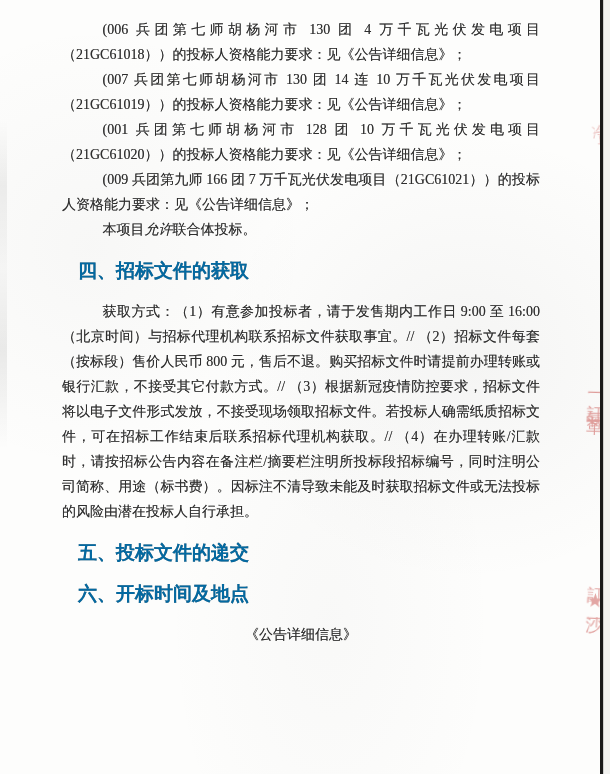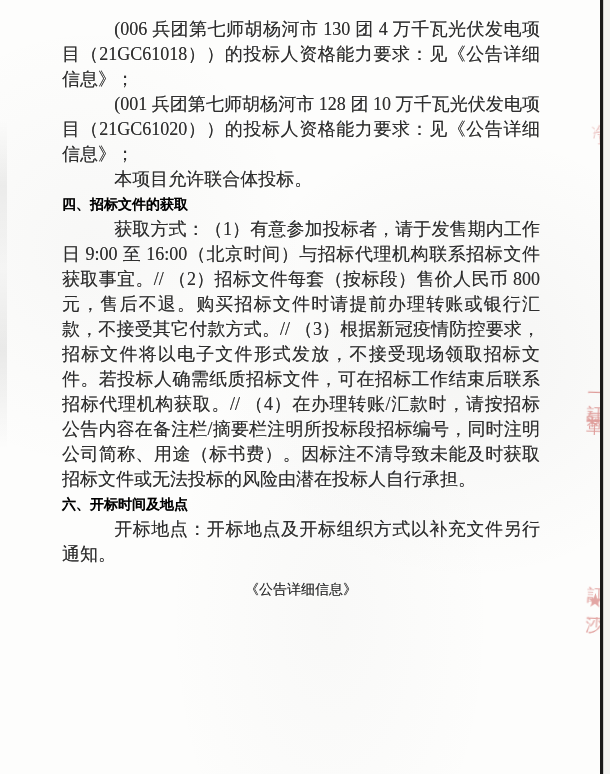--- a/index.html
+++ b/index.html
@@ -18,32 +18,32 @@
       radial-gradient(ellipse at 78% 46%, rgba(110,110,110,0.06), transparent 38%),
       radial-gradient(ellipse at 15% 32%, rgba(110,110,110,0.04), transparent 30%),
       radial-gradient(ellipse at 55% 80%, rgba(110,110,110,0.03), transparent 35%);
   }
   .content{
     position:absolute;left:62px;top:17px;width:478px;
     color:#2e2e2e;
     text-shadow:0 0 0.5px rgba(40,40,40,0.55);
   }
   .para{
-    margin:0;font-size:18px;line-height:25px;
+    margin:0;font-size:14px;line-height:25px;
     text-align:justify;text-indent:2.9em;
   }
   .h{
-    margin:0;font-size:14px;font-weight:700;line-height:25px;
-    color:#000000;text-indent:0;
+    margin:16px;font-size:19px;font-weight:700;line-height:25px;
+    color:#0369a1;text-indent:0;
   }
   .center-title{
     margin:10px 0 0 0;font-size:14px;line-height:25px;
     text-align:center;font-weight:400;
   }
-  .emph-italic{}
+  .emph-italic{font-style:italic;}
   
   .stamp{
     position:absolute;pointer-events:none;
     writing-mode:vertical-rl;text-orientation:upright;
     color:#c9524e;font-family:"Liberation Serif",serif;
     filter:blur(0.5px);
   }
   .stamp-upper{
     left:588px;top:112px;font-size:15px;letter-spacing:9px;
     opacity:0.30;transform:rotate(-7deg);
@@ -73,30 +73,32 @@
   }
 </style>
 </head>
 <body>
 
 <div class="page">
   <div class="scan-texture"></div>
 
   <div class="content">
     <p class="para">(006 兵团第七师胡杨河市 130 团 4 万千瓦光伏发电项目（21GC61018））的投标人资格能力要求：见《公告详细信息》；</p>
+    <p class="para">(007 兵团第七师胡杨河市 130 团 14 连 10 万千瓦光伏发电项目（21GC61019））的投标人资格能力要求：见《公告详细信息》；</p>
     <p class="para">(001 兵团第七师胡杨河市 128 团 10 万千瓦光伏发电项目（21GC61020））的投标人资格能力要求：见《公告详细信息》；</p>
+    <p class="para">(009 兵团第九师 166 团 7 万千瓦光伏发电项目（21GC61021））的投标人资格能力要求：见《公告详细信息》；</p>
 
     <p class="para"><span>本项目</span><span class="emph-italic">允许</span><span>联合体投标。</span></p>
 
     <p class="h">四、招标文件的获取</p>
     <p class="para">获取方式：（1）有意参加投标者，请于发售期内工作日 9:00 至 16:00（北京时间）与招标代理机构联系招标文件获取事宜。// （2）招标文件每套（按标段）售价人民币 800 元，售后不退。购买招标文件时请提前办理转账或银行汇款，不接受其它付款方式。// （3）根据新冠疫情防控要求，招标文件将以电子文件形式发放，不接受现场领取招标文件。若投标人确需纸质招标文件，可在招标工作结束后联系招标代理机构获取。// （4）在办理转账/汇款时，请按招标公告内容在备注栏/摘要栏注明所投标段招标编号，同时注明公司简称、用途（标书费）。因标注不清导致未能及时获取招标文件或无法投标的风险由潜在投标人自行承担。</p>
 
+    <p class="h">五、投标文件的递交</p>
 
     <p class="h">六、开标时间及地点</p>
-    <p class="para">开标地点：开标地点及开标组织方式以补充文件另行通知。</p>
 
 
     <p class="center-title">《公告详细信息》</p>
 
   </div>
 
   <div class="stamp stamp-upper">净了</div>
   <div class="stamp stamp-middle">一訂氣革一</div>
   <div class="stamp stamp-lower">訂★沙一</div>
 

